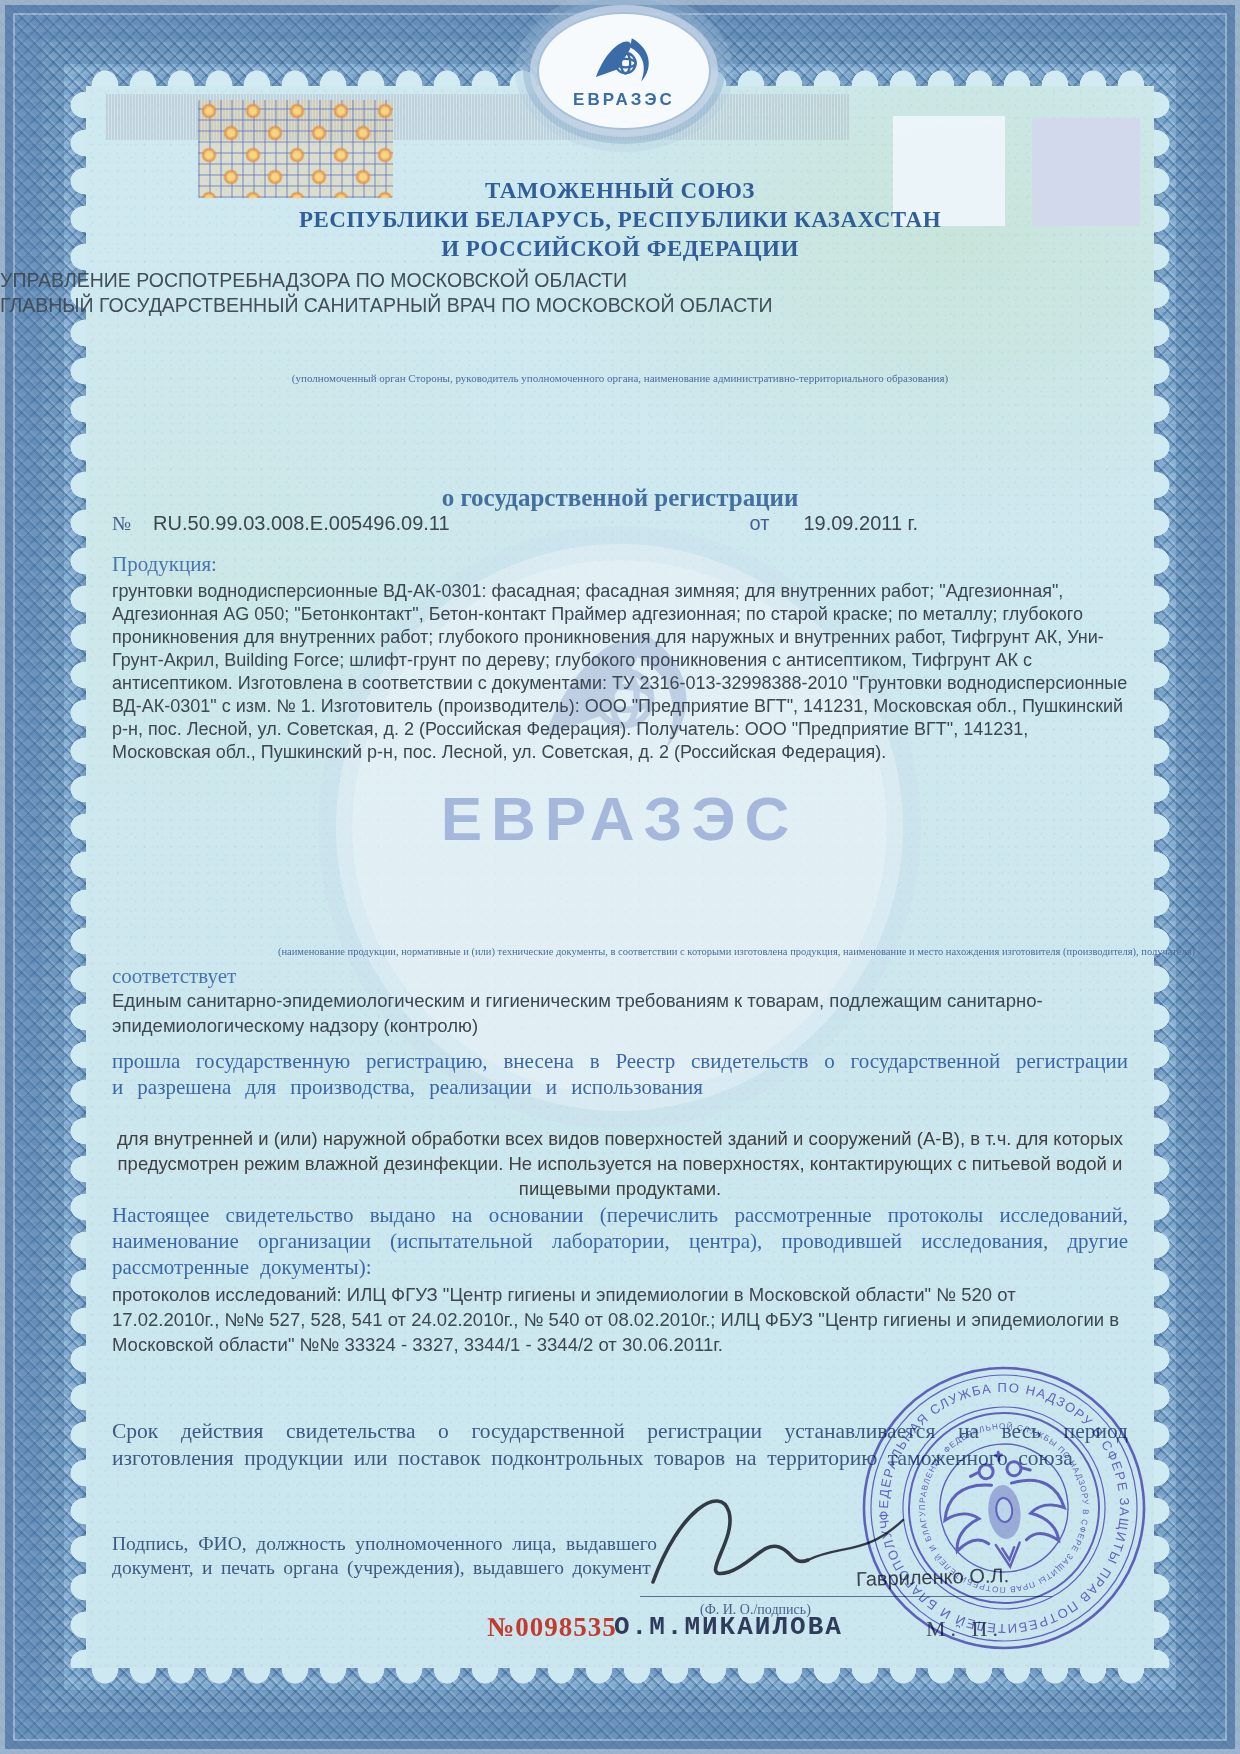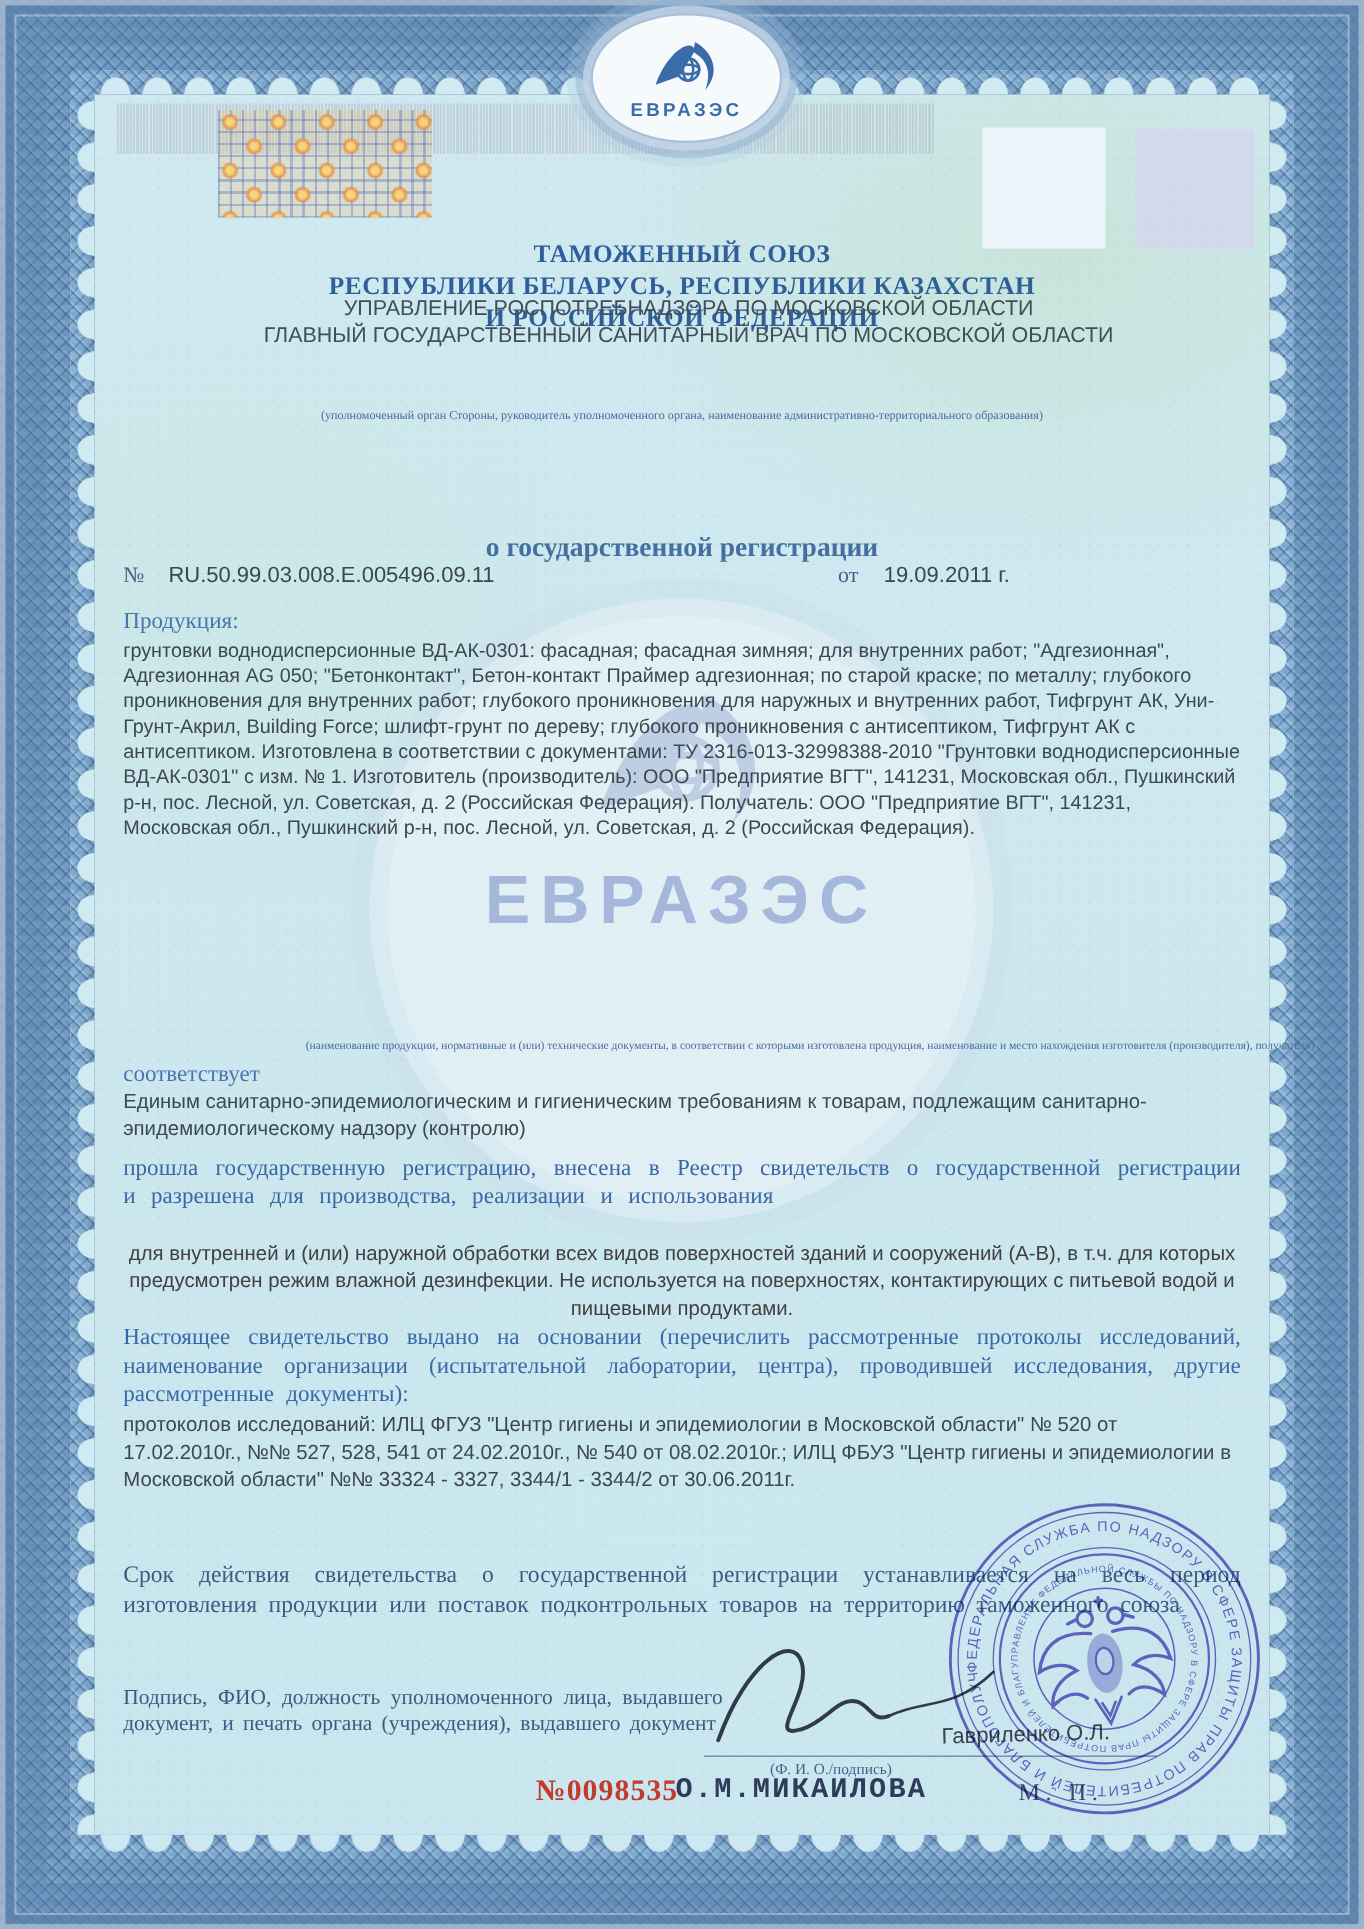--- a/index.html
+++ b/index.html
@@ -84,31 +84,31 @@
   }
   .wm-logo { margin-top:55px; opacity:.42; }
   .wm-text {
     margin-top:18px; font-weight:bold; font-size:62px; letter-spacing:9px;
     color:rgba(158,176,216,.9); font-family:"Liberation Sans", sans-serif;
   }
 
   
   .abs { position:absolute; }
   .hdr-union { left:0; right:0; top:176px; text-align:center; font-family:"Liberation Serif", serif;
-    font-weight:bold; font-size:23px; line-height:29px; color:#2f5e99; letter-spacing:.5px;margin-top:40px; }
-  .hdr-auth { left:12px; right:0; top:268px; text-align:center; font-size:19.5px; line-height:25px; color:#414d59; }
+    font-weight:bold; font-size:23px; line-height:29px; color:#2f5e99; letter-spacing:.5px; }
+  .hdr-auth { left:0; right:0; top:268px; text-align:left; font-size:19.5px; line-height:25px; color:#414d59; }
   .hdr-caption { left:0; right:0; top:372px; text-align:center; font-family:"Liberation Serif", serif;
     font-size:11px; color:#4a6ca0; }
   .title-main { left:0; right:0; top:398px; text-align:center; font-family:"Liberation Serif", serif;
     font-weight:bold; font-size:40px; letter-spacing:5px; color:#466fb2; text-shadow:0 1px 1px rgba(40,70,120,.25); }
   .title-sub { left:0; right:0; top:452px; text-align:center; font-family:"Liberation Serif", serif;
     font-weight:bold; font-size:25px; color:#44709f;margin-top:32px; }
   .numline { left:112px; top:512px; width:1016px; font-size:20px; color:#3c4650; display:flex; align-items:baseline; }
   .numline .no { font-family:"Liberation Serif", serif; color:#44608c; margin-right:22px; }
-  .numline .from { font-family:Liberation Serif, serif; color:#44608c; margin-left:auto; margin-right:23px; }
+  .numline .from { font-family:Liberation Sans, sans-serif; color:#44608c; margin-left:auto; margin-right:34px; }
   .numline .date { margin-right:210px; }
   .plabel { font-family:"Liberation Serif", serif; font-size:21px; color:#4a74ae; }
   .product-label { left:112px; top:552px;text-align:center; }
   .product-text { left:112px; top:580px; width:1016px; font-size:18px; line-height:23px; color:#3d4752; }
   .caption-sm { font-family:"Liberation Serif", serif; font-size:10.5px; color:#4a6ca0; text-align:right; }
   .caption-product { left:45px; top:946px; width:1150px; }
   .compliance-label { left:112px; top:964px; }
   .compliance-text { left:112px; top:988px; width:1016px; font-size:18.5px; line-height:25px; color:#3d4752; }
   .reg-text { left:112px; top:1048px; width:1016px; font-family:"Liberation Serif", serif;
     font-size:21px; line-height:26px; color:#3a68a6; text-align:justify; word-spacing:.42em; }

